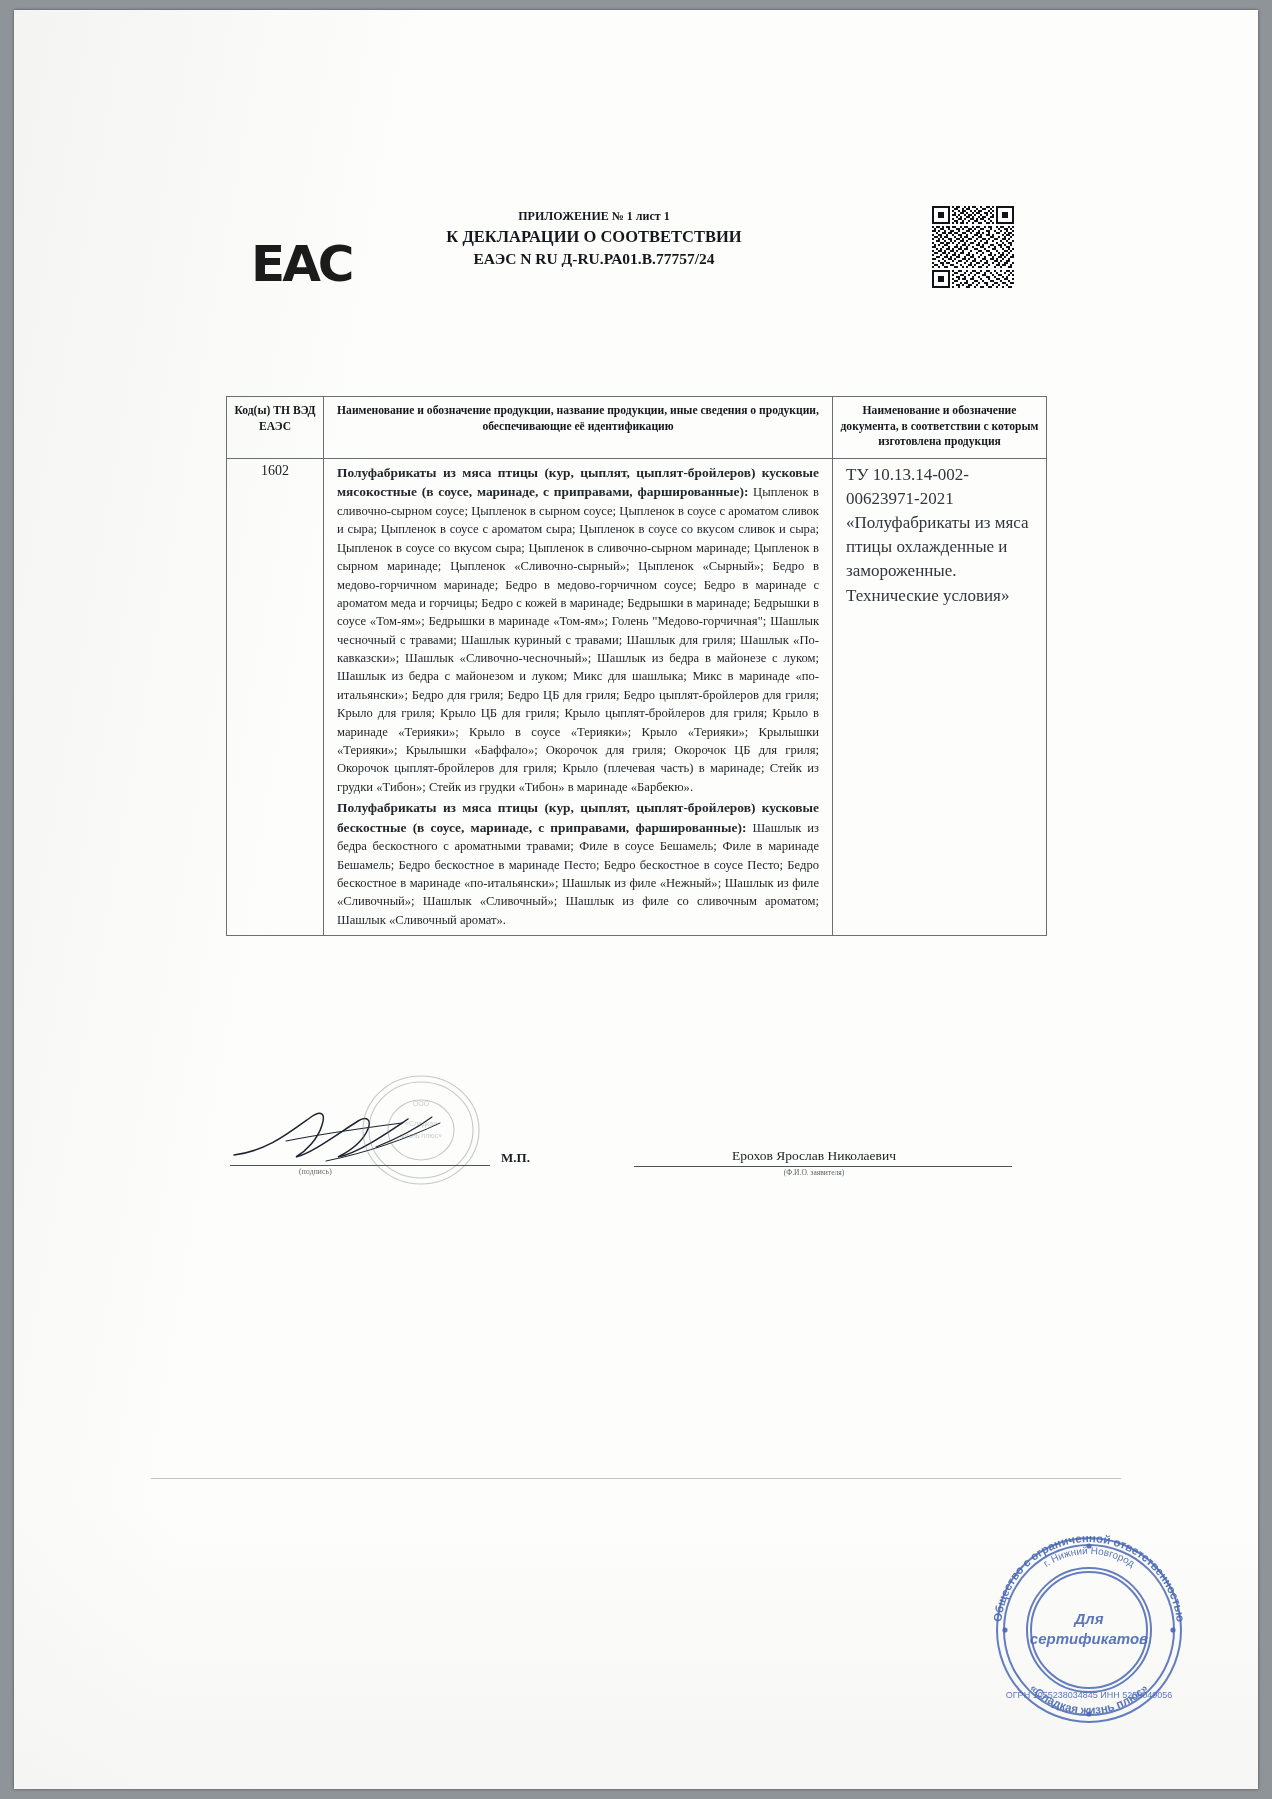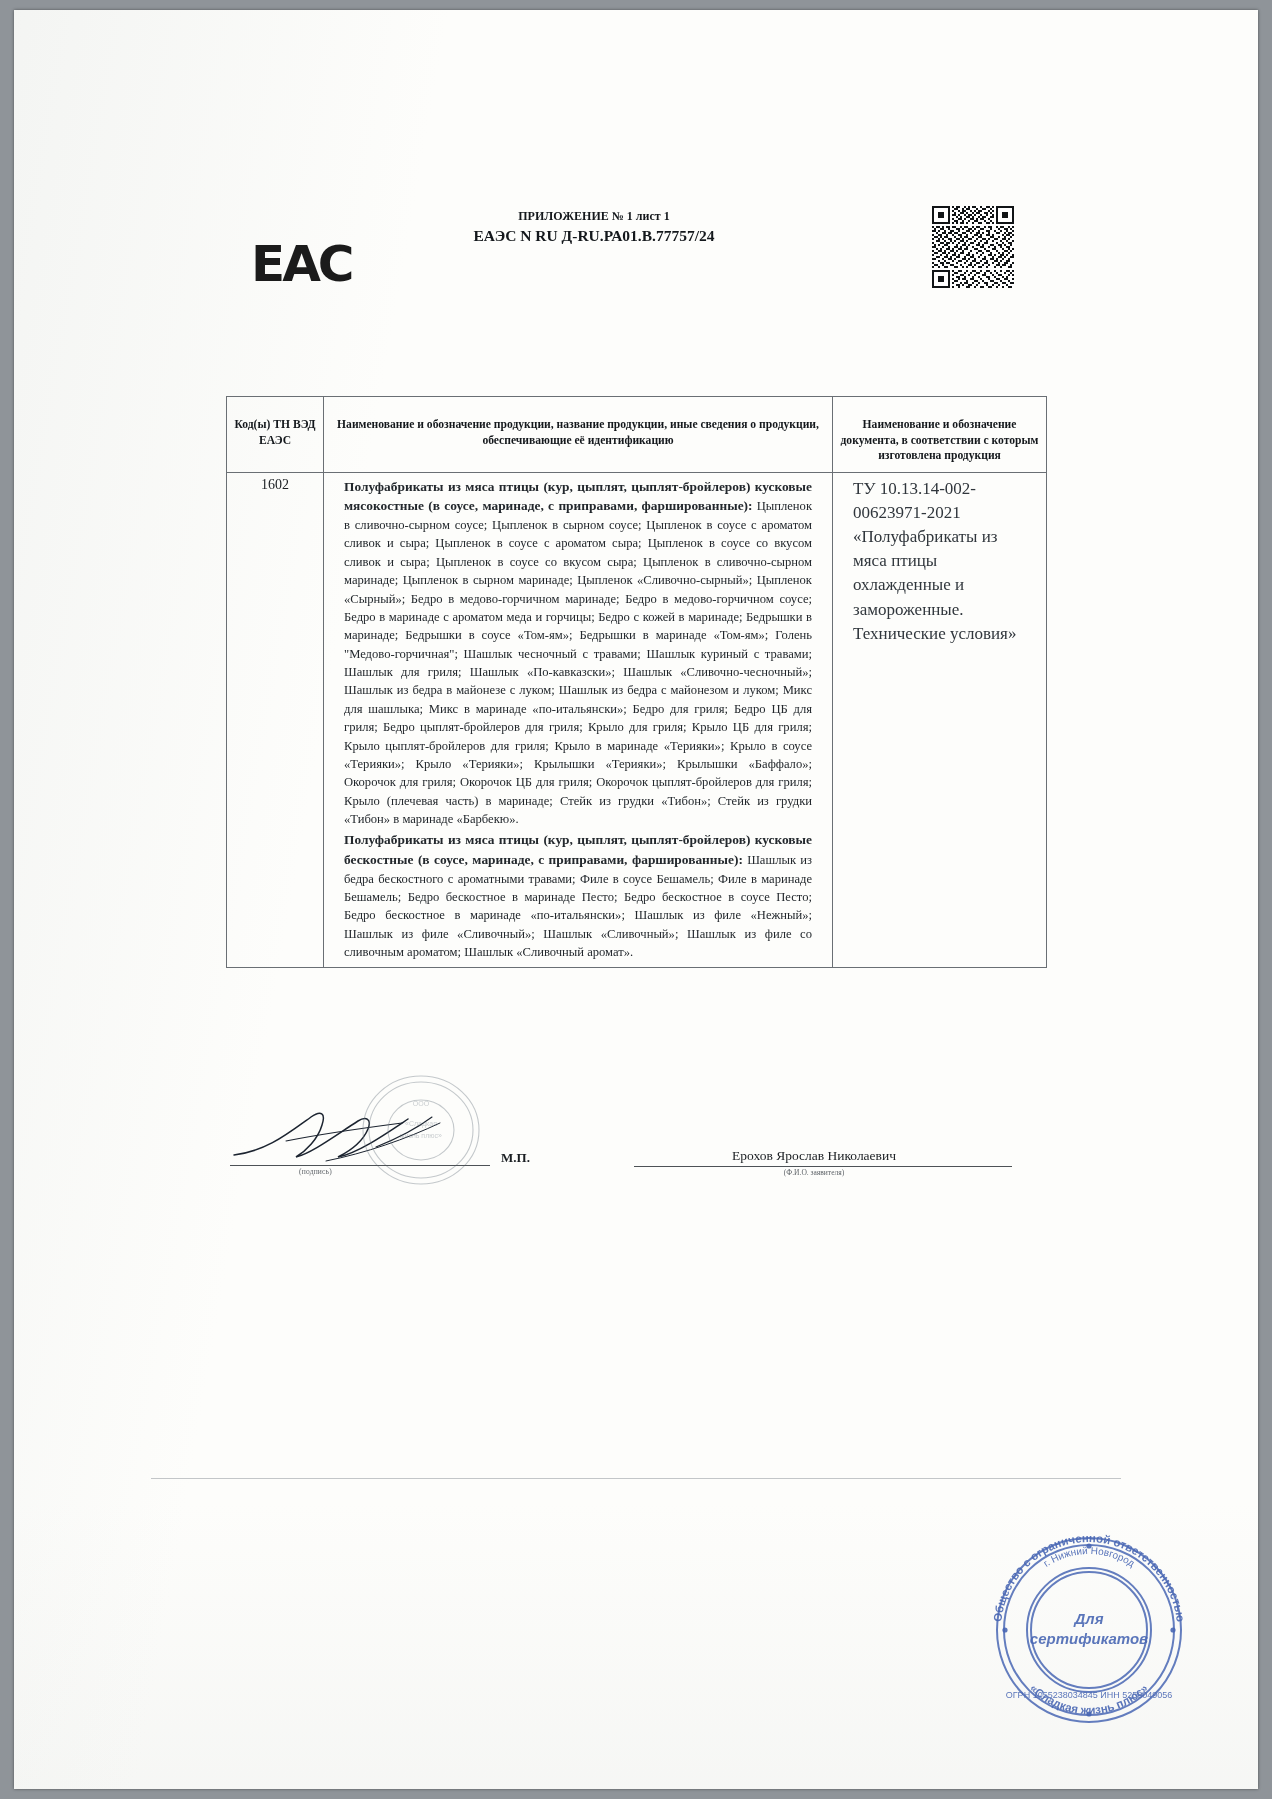--- a/index.html
+++ b/index.html
@@ -103,32 +103,32 @@
     top: 386px;
     width: 820px;
     border: 1px solid #6a6f74;
     border-collapse: collapse;
     table-layout: fixed;
     background: transparent;
   }
   .tbl td, .tbl th {
     border: 1px solid #6a6f74;
     vertical-align: top;
-    padding: 4px 20px;
+    padding: 4px 13px;
   }
   .th1 { width: 97px; }
   .th2 { width: 509px; }
   .th3 { width: 214px; }
   .tbl th {
     font-size: 11.6px;
     font-weight: 700;
     text-align: center;
     color: #14181c;
     line-height: 1.35;
-    padding: 20px 7px 8px;
+    padding: 6px 7px 8px;
   }
   .code-cell {
     text-align: center;
     font-size: 14px;
     color: #1a1e22;
     padding-top: 30px;
   }
   .doc-cell {
     font-size: 17px;
     line-height: 1.42;
@@ -229,20 +229,21 @@
 </head>
 <body>
 
 <div class="page">
   <div class="paper-tint"></div>
 
   <div class="eac-mark">EAC</div>
 
   <div class="head-block">
     <div class="l2">ПРИЛОЖЕНИЕ № 1 лист 1</div>
+    <div class="l3">К ДЕКЛАРАЦИИ О СООТВЕТСТВИИ</div>
     <div class="l4">ЕАЭС N RU Д-RU.РА01.В.77757/24</div>
   </div>
 
   <svg class="qr" viewBox="0 0 41 41" shape-rendering="crispEdges">
     <rect width="41" height="41" fill="#ffffff"></rect>
     <g fill="#111416">
       <path d="M0 0h9v9H0z"></path>
         <path d="M32 0h9v9h-9z"></path>
         <path d="M0 32h9v9H0z"></path>
     </g>

